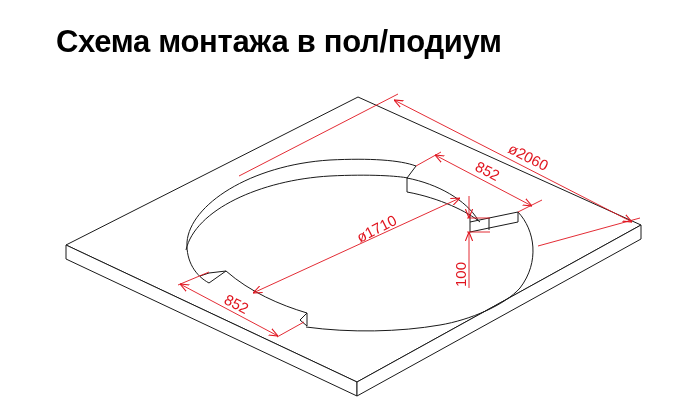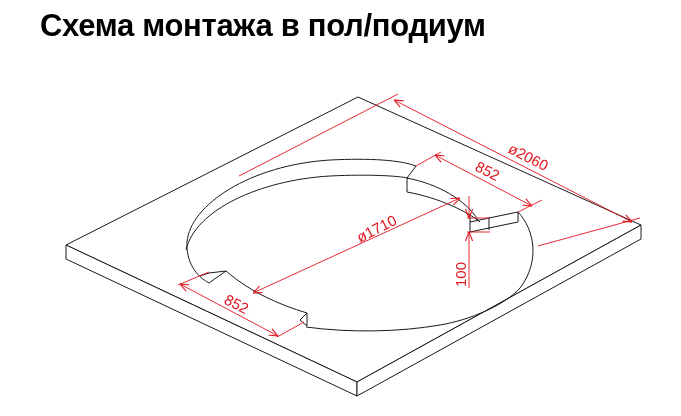--- a/index.html
+++ b/index.html
@@ -1,21 +1,21 @@
 <!DOCTYPE html>
 <html><head>
 <meta charset="utf-8">
 <style>
   html, body { margin: 0; padding: 0; background: #ffffff; }
   body { width: 681px; height: 416px; position: relative; overflow: hidden; }
   .title {
     position: absolute; left: 40px; top: 8px;
     font-family: "Liberation Sans", sans-serif;
     font-weight: bold; font-size: 31px; color: #000000;
-    letter-spacing: -0.3px; margin: 0;
+    letter-spacing: -0.3px; margin: 16px;
   }
   .drawing { position: absolute; left: 0; top: 0; }
   .dim-text {
     font-family: "Liberation Sans", sans-serif;
     font-size: 15px; fill: #e0141e;
   }
   .edge { stroke: #1a1a1a; stroke-width: 1; fill: none; }
   .edge-face { stroke: #1a1a1a; stroke-width: 1; fill: #ffffff; }
   .dim { stroke: #e0141e; stroke-width: 0.9; fill: none; }
 </style>

